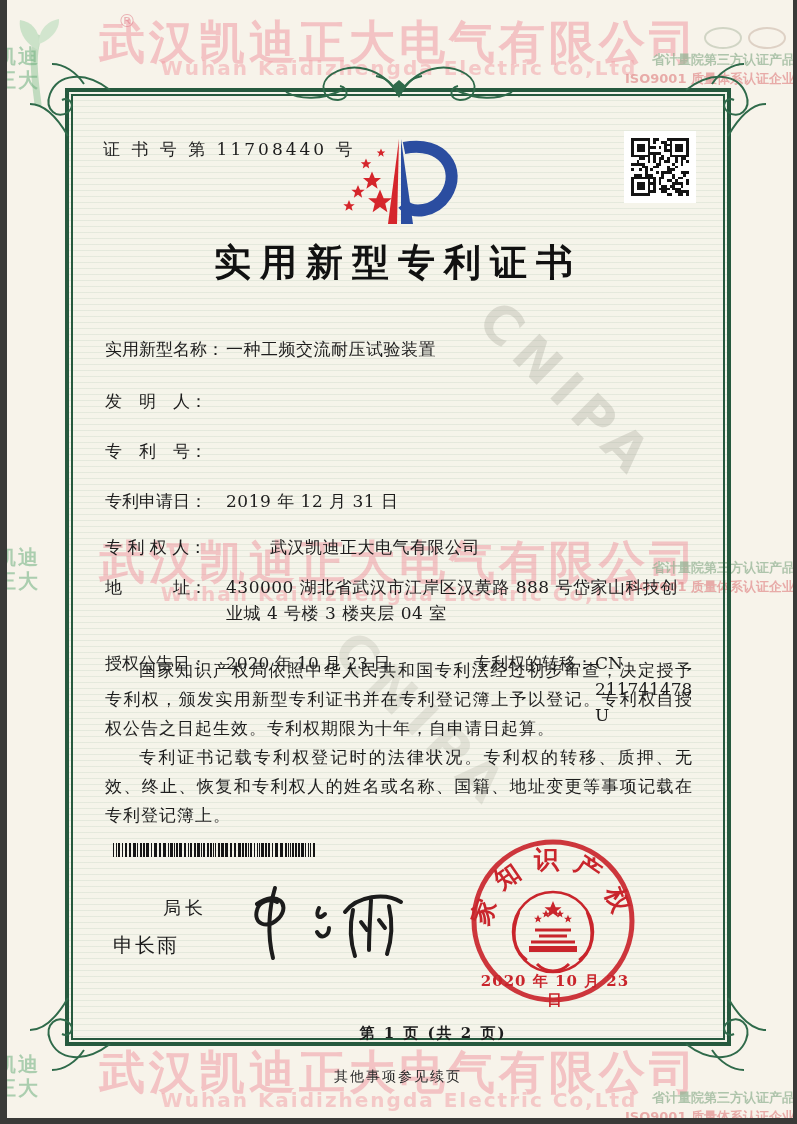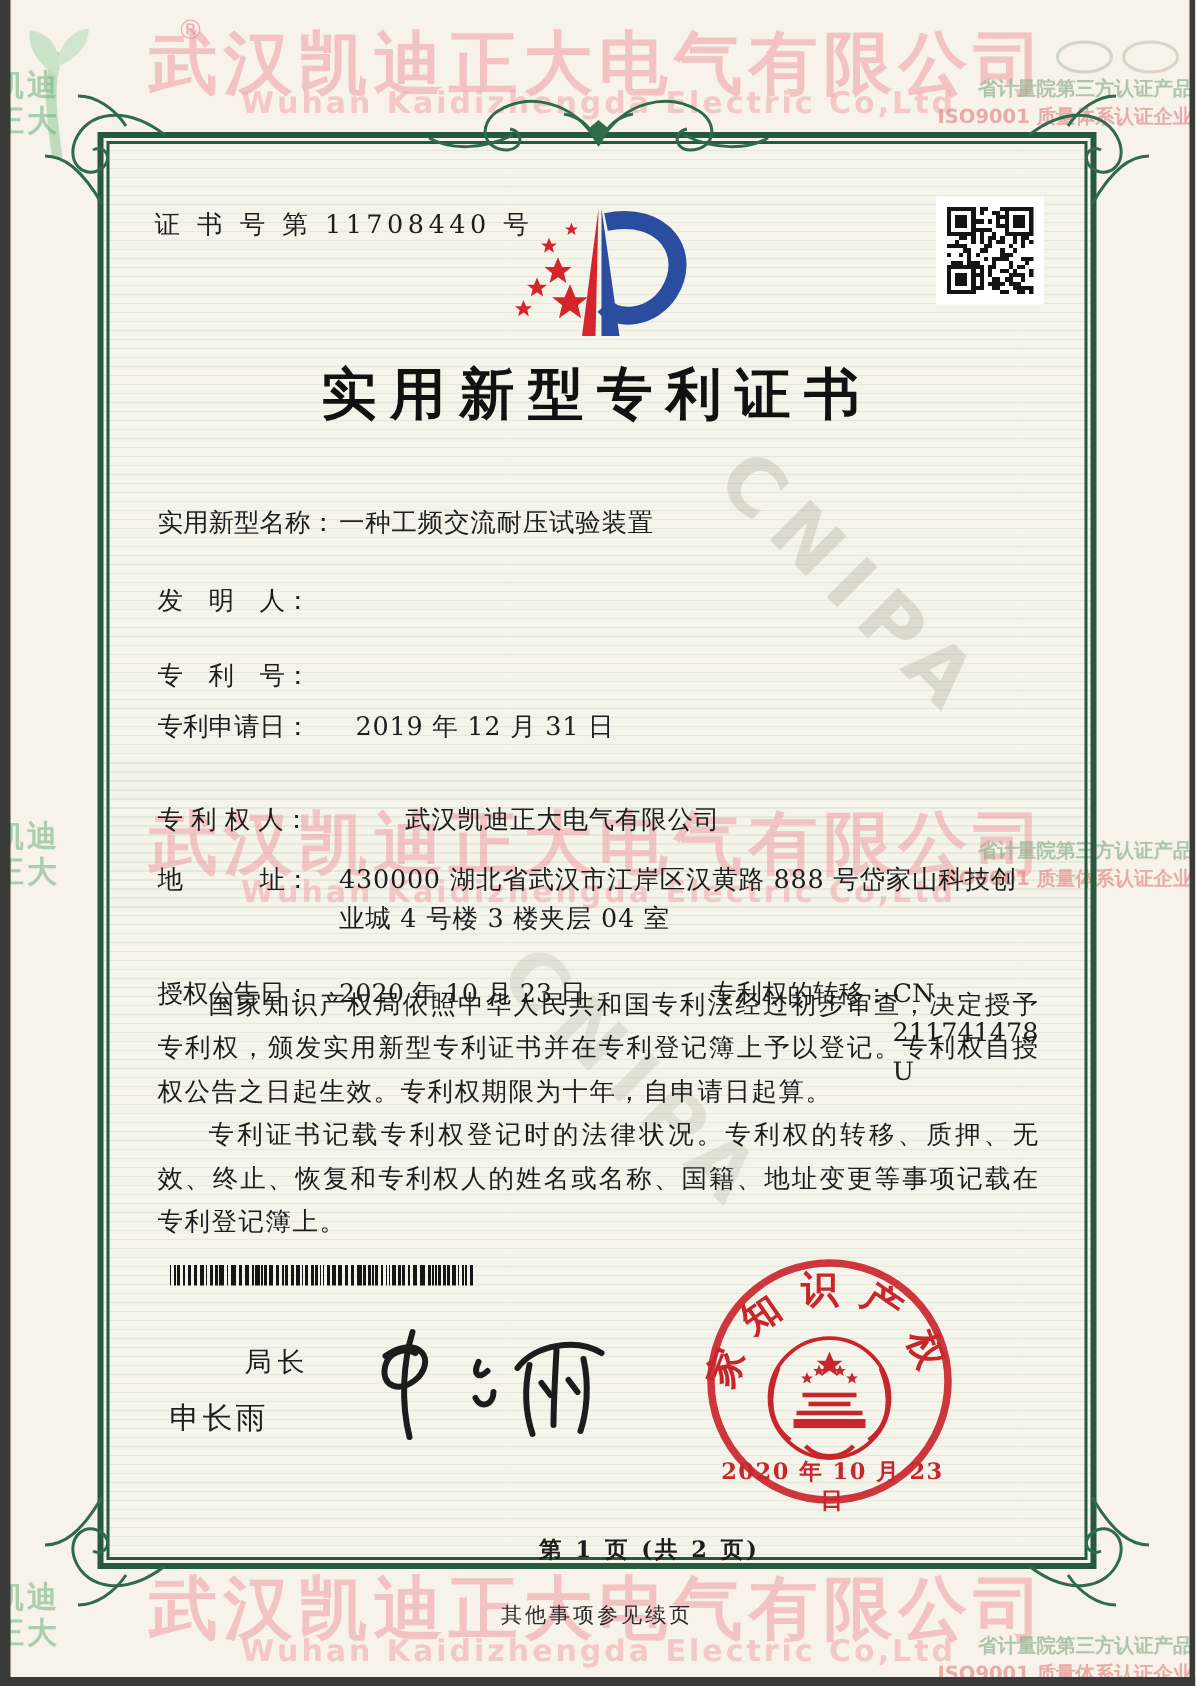--- a/index.html
+++ b/index.html
@@ -61,21 +61,21 @@
   .cert-no{position:absolute;left:103px;top:138px;font-size:17px;letter-spacing:3px;}
   .cnipa-logo{position:absolute;left:340px;top:134px;}
   .qr{position:absolute;left:624px;top:131px;width:72px;height:72px;background:#fff;
       display:flex;align-items:center;justify-content:center;}
   .title{position:absolute;left:65px;top:238px;width:666px;text-align:center;
          font-size:37px;font-weight:bold;letter-spacing:9px;color:#111;}
 
   .row{position:absolute;left:105px;width:588px;display:flex;font-size:17px;line-height:26px;}
   .row .lab{flex:0 0 121px;white-space:nowrap;}
   .row .val{flex:1;letter-spacing:.5px;}
-  .r0{top:336px;} .r1{top:388px;} .r2{top:438px;} .r3{top:472px;gap:11px;} .r4{top:534px;gap:44px;}
+  .r0{top:336px;} .r1{top:388px;} .r2{top:438px;} .r3{top:488px;} .r4{top:534px;gap:44px;}
   .r5{top:574px;} .r6{top:626px;margin-top:24px;}
   .grant-pair{display:flex;}
   .grant-pair.first{flex:0 0 369px;}
 
   .paras{position:absolute;left:105px;top:656px;width:588px;font-size:17px;line-height:29px;
          text-align:justify;letter-spacing:1px;}
   .paras p{margin:0;text-indent:2em;}
 
   .barcode{position:absolute;left:113px;top:842px;width:206px;height:14px;}
   .director-title{position:absolute;left:115px;top:896px;font-size:18px;letter-spacing:4px;margin-left:48px;}

